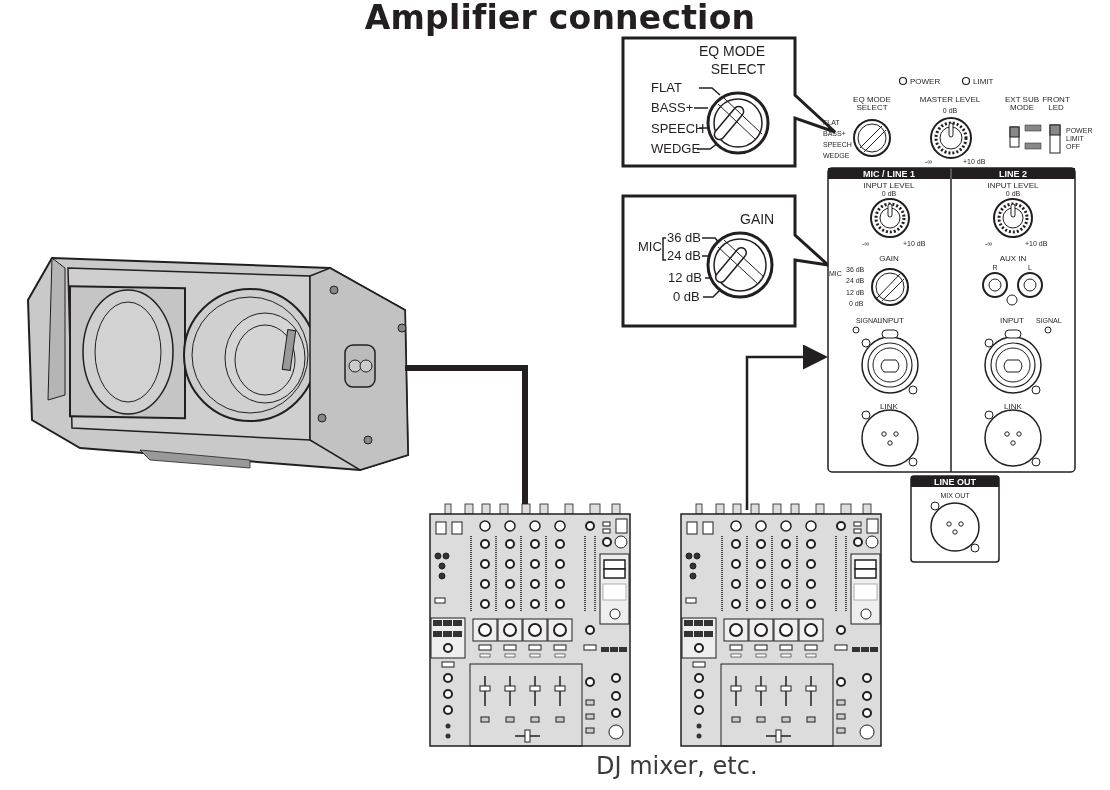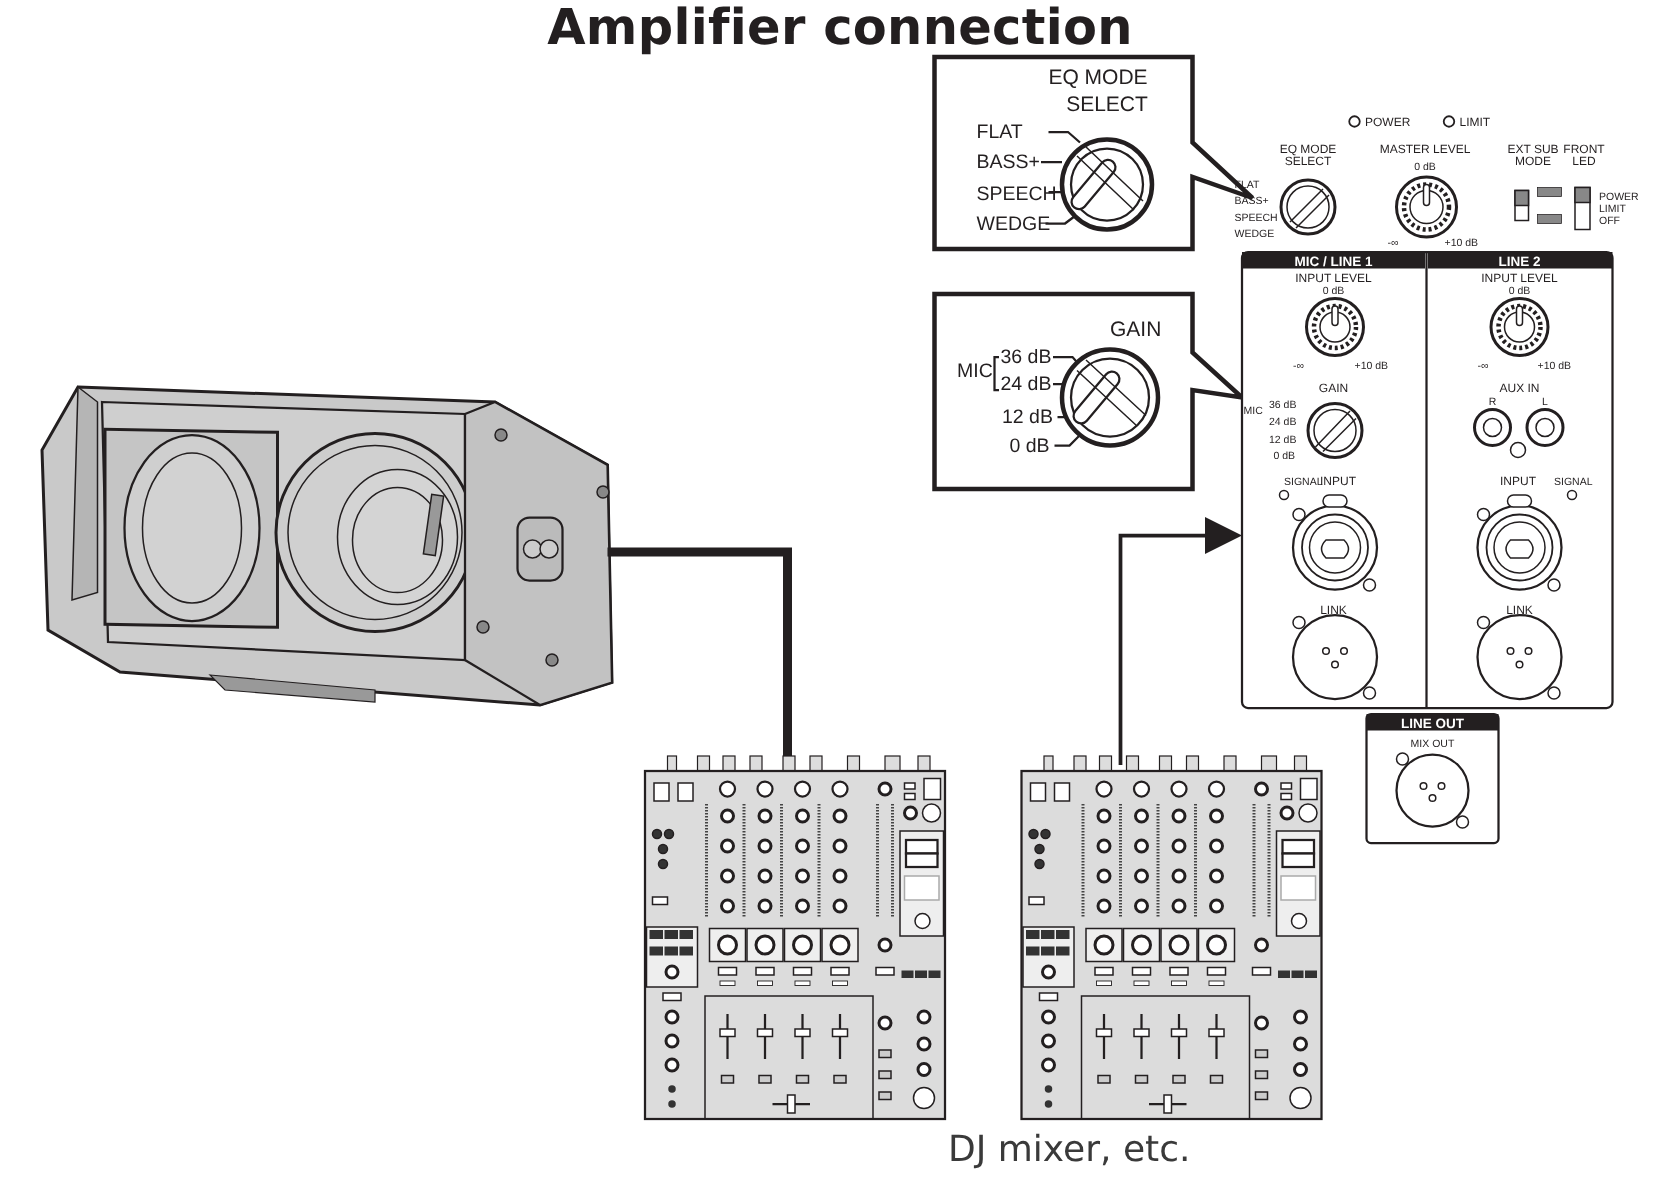--- a/index.html
+++ b/index.html
@@ -1,18 +1,18 @@
 <!DOCTYPE html>
 <html><head>
 <meta charset="utf-8">
 <style>
   html,body{margin:0;padding:0;background:#fff;}
   body{width:1110px;height:790px;position:relative;overflow:hidden;font-family:"Liberation Sans",sans-serif;color:#231f20;}
   .title{position:absolute;left:0;width:1110px;top:-2px;text-align:center;font-family:"DejaVu Sans",sans-serif;font-weight:bold;font-size:33px;letter-spacing:0.2px;color:#231f20;padding-left:10px;box-sizing:border-box;}
-  .caption{position:absolute;left:596px;top:752px;font-family:"DejaVu Sans",sans-serif;font-size:24px;color:#3a3a3a;margin-left:36px;}
+  .caption{position:absolute;left:596px;top:752px;font-family:"DejaVu Sans",sans-serif;font-size:24px;color:#3a3a3a;}
   svg text{font-family:"Liberation Sans",sans-serif;fill:#231f20;}
   .small{font-size:7px;}
   .lbl{font-size:8px;}
   .callout-lbl{font-size:13px;}
   .callout-title{font-size:14px;}
   .hdr{font-size:9px;font-weight:bold;fill:#fff;}
 </style>
 </head>
 <body>
 

